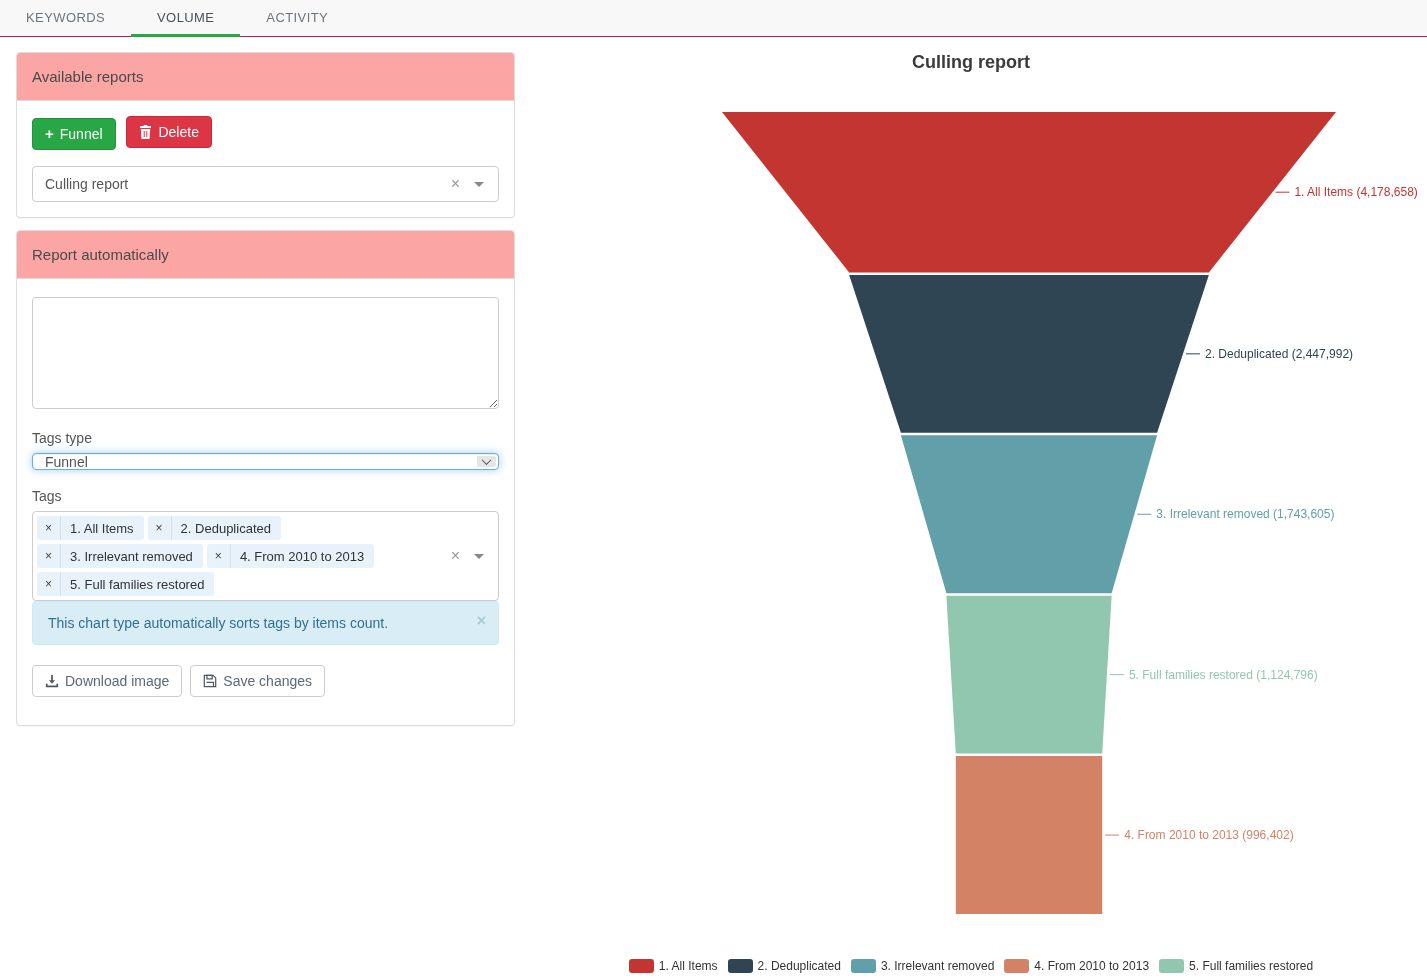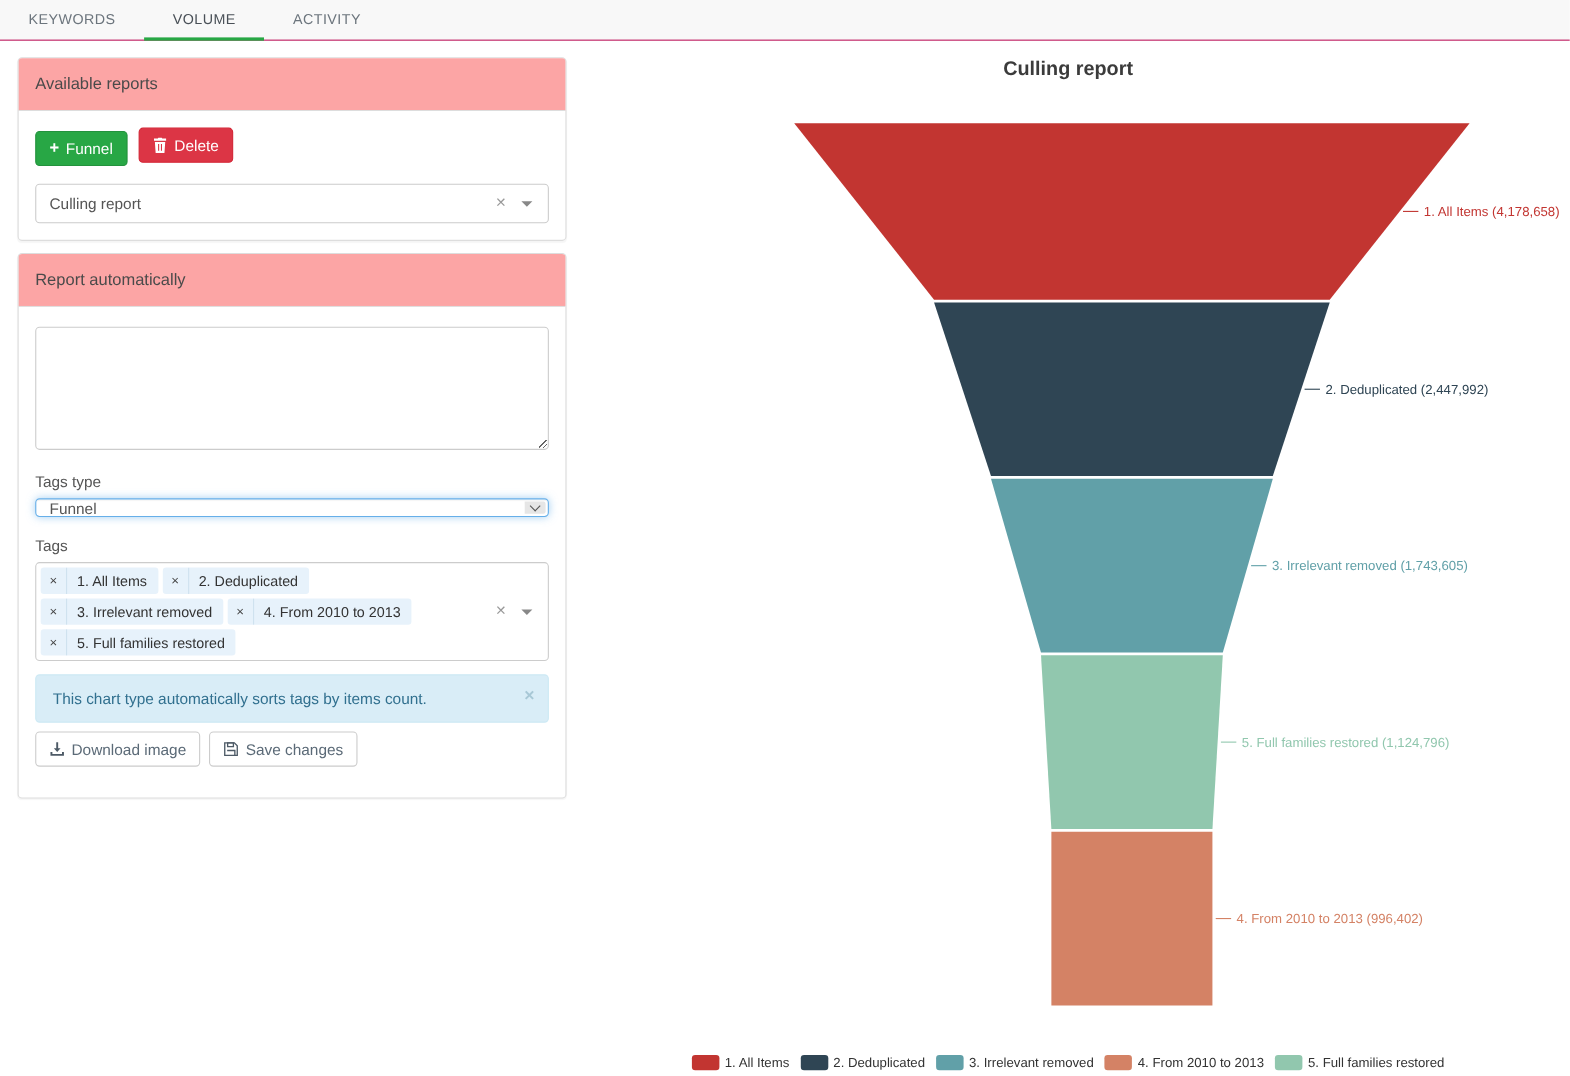--- a/index.html
+++ b/index.html
@@ -36,24 +36,24 @@
 
   .select-native { position:relative; height:17px; border:1px solid #66afe9; border-radius:4px; box-shadow:inset 0 1px 1px rgba(0,0,0,.075), 0 0 8px rgba(102,175,233,.6); display:flex; align-items:center; padding:0 30px 0 12px; color:#555; background:#fff; cursor:pointer; }
   .dropmarker { position:absolute; right:2px; top:2px; bottom:2px; width:19px; background:#e6e6e6; border-radius:0 2px 2px 0; display:flex; align-items:center; justify-content:center; }
   .dropmarker .chev { width:7px; height:7px; border-right:1.5px solid #555; border-bottom:1.5px solid #555; transform:rotate(45deg) translate(-1px,-1px); }
 
   .tags-box { position:relative; border:1px solid #ccc; border-radius:4px; padding:4px 64px 4px 4px; display:flex; flex-wrap:wrap; gap:4px; min-height:52px; background:#fff; }
   .chip { display:inline-flex; align-items:center; background:#e7f2fb; border-radius:3px; font-size:13px; color:#333; overflow:hidden; height:24px; }
   .chip-x { padding:0 8px; font-size:12px; color:#444; border-right:1px solid #cfe2ef; cursor:pointer; align-self:stretch; display:flex; align-items:center; }
   .chip-label { padding:0 10px 0 9px; white-space:nowrap; }
 
-  .alert-info { margin-top:12px; position:relative; background:#d9edf7; border:1px solid #cde9f4; border-radius:4px; padding:13px 30px 13px 15px; color:#31708f; font-size:14px; }
+  .alert-info { position:relative; background:#d9edf7; border:1px solid #cde9f4; border-radius:4px; padding:13px 30px 13px 15px; color:#31708f; font-size:14px; }
   .alert-close { position:absolute; right:12px; top:11px; color:#a8c8d6; font-size:16px; font-weight:bold; line-height:1; cursor:pointer; }
 
-  .footer-btns { margin-top:8px; display:flex; gap:8px; }
+  .footer-btns { margin-top:20px; display:flex; gap:8px; }
   .btn-light { background:#fff; border:1px solid #ccc; color:#5b6a77; }
   .btn-light svg { stroke:#4d5a66; fill:none; }
 
   
   .chart-area { position:absolute; left:515px; top:37px; width:912px; height:941px; }
   .chart-title { position:absolute; top:15px; left:0; right:0; text-align:center; font-size:18px; font-weight:bold; color:#3b3b3b; }
   #funnel-svg { position:absolute; left:0; top:0; overflow:visible; }
   #funnel-svg text { font-family:"Liberation Sans",sans-serif; font-size:12px; }
   .chart-legend { position:absolute; bottom:5px; left:0; right:0; display:flex; justify-content:center; align-items:center; gap:10px; }
   .legend-item { display:inline-flex; align-items:center; cursor:pointer; }

